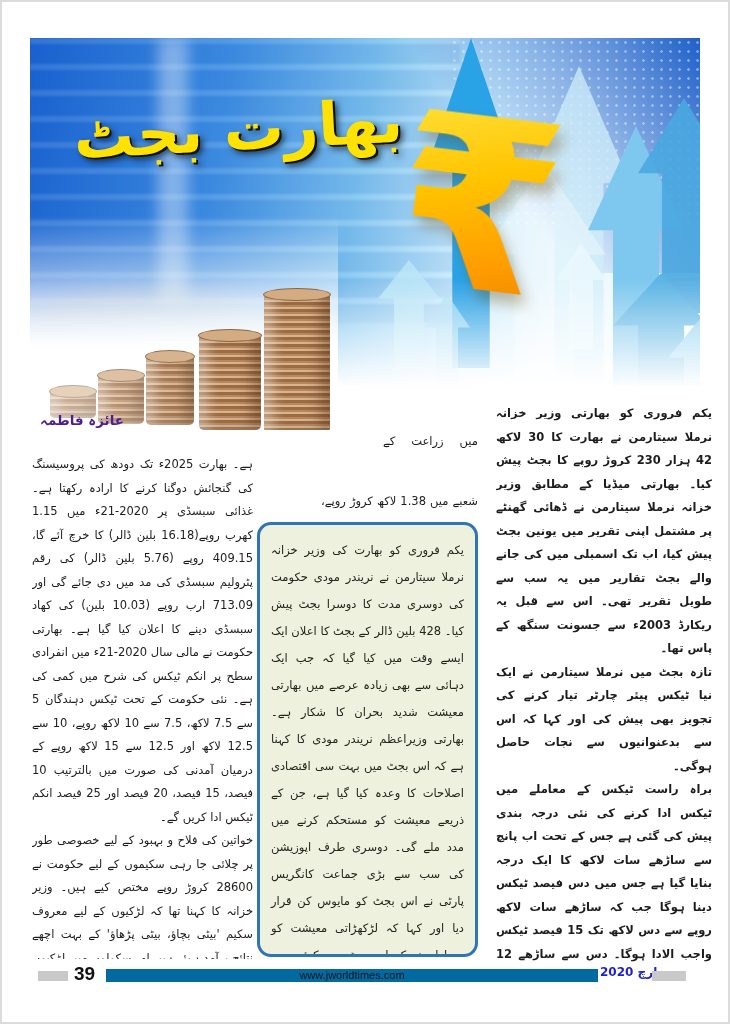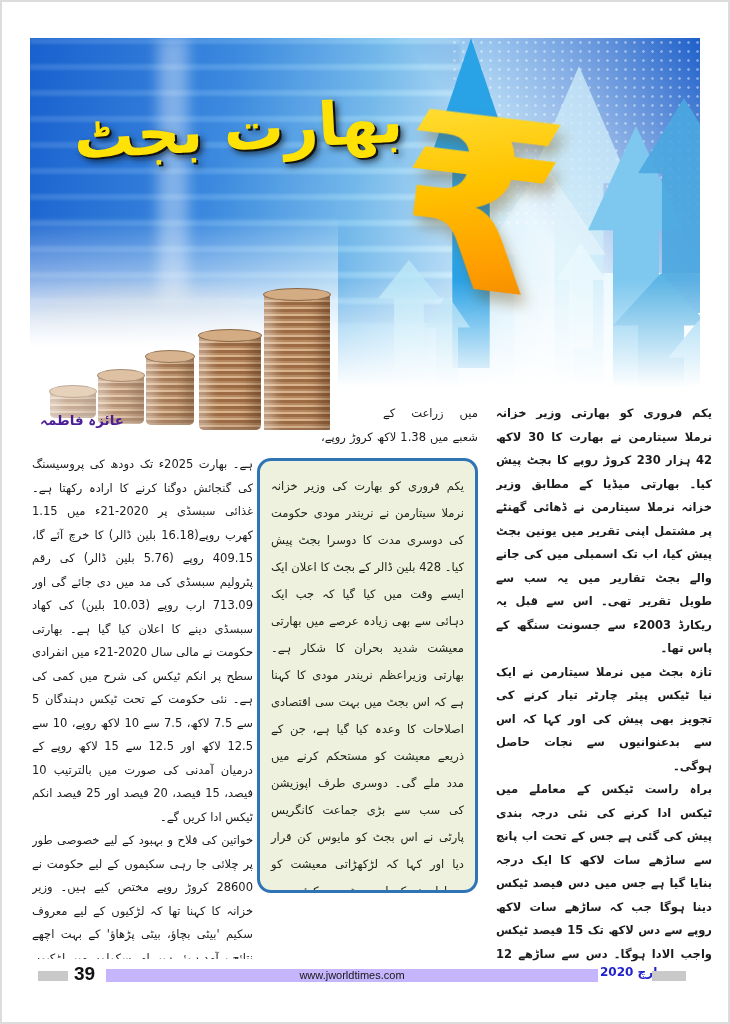--- a/index.html
+++ b/index.html
@@ -48,32 +48,32 @@
         letter-spacing:-2px;transform:rotate(-3deg);
         text-shadow:2px 2px 0 #131313,4px 4px 7px rgba(0,0,0,.65);}
   
   .author{position:absolute;left:40px;top:412px;font-size:13.5px;font-weight:bold;direction:rtl;color:#4c1d95;}
   .col{position:absolute;direction:rtl;text-align:justify;font-size:11.5px;line-height:23.5px;color:#1c1c1c;overflow:hidden;}
   .col p{margin:0;}
   .col-right{left:496px;top:402px;width:216px;height:567px;font-weight:bold;}
   .col-mid{left:257px;top:402px;width:221px;}
   .col-left{left:32px;top:453px;width:221px;height:506px;}
   .wrapline{text-align:justify;text-align-last:justify;}
-  .wl1{padding-left:126px;}
-  .wl2{padding-left:64px;}
+  .wl1{padding-left:126px;margin-top:28px;}
+  .wl2{padding-left:64px;margin-top:36px;}
   .wl3{padding-left:72px;}
   .pull-box{margin-top:9px;height:405px;overflow:hidden;border:3px solid #2f74b5;border-radius:14px;
         background:#eef1dd;padding:12px 11px;line-height:27px;font-size:11.5px;text-align:justify;color:#20261c;}
   
   .footer-seg{position:absolute;height:10px;background:#c9c9c9;}
   .seg-a{left:38px;top:971px;width:30px;}
   .seg-b{left:652px;top:971px;width:34px;}
   .page-num{position:absolute;left:74px;top:963px;font-size:19px;font-weight:bold;color:#111;
         font-family:"Liberation Sans",sans-serif;}
-  .url-bar{position:absolute;left:106px;top:969px;width:492px;height:13px;background:#c4b5fd;
+  .url-bar{position:absolute;left:106px;top:969px;width:492px;height:13px;background:#0369a1;
         text-align:center;line-height:13px;font-size:11px;color:#161616;font-family:"Liberation Sans",sans-serif;}
   .issue-date{position:absolute;left:600px;top:965px;font-size:12px;font-weight:bold;color:#2222cc;direction:rtl;}
 </style>
 </head>
 <body>
 
 <div class="page">
 
   <div class="hero">
     <div class="tr-deep"></div>

